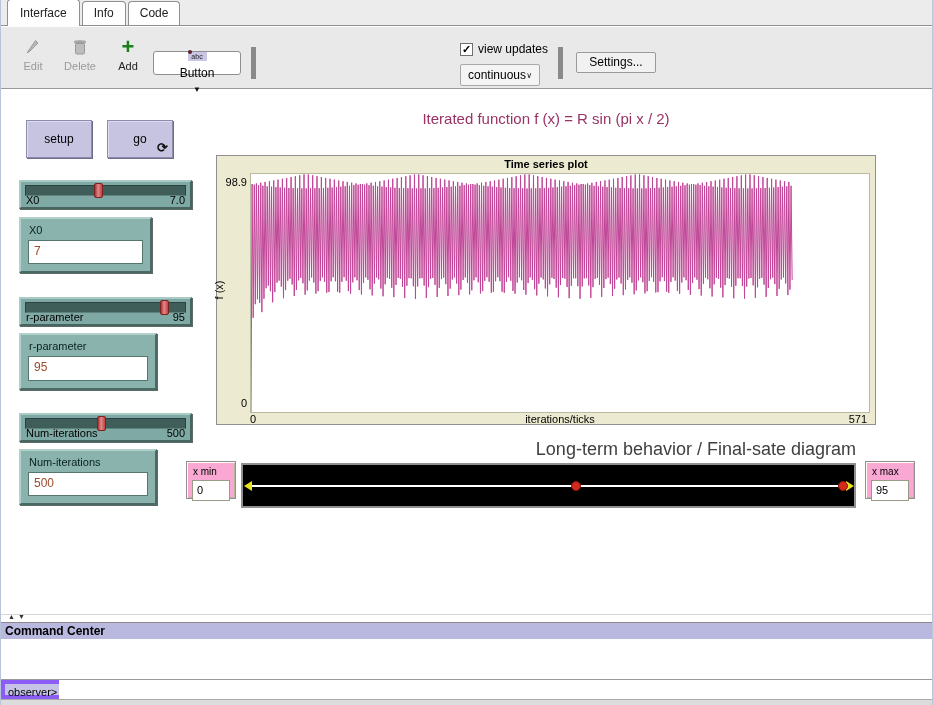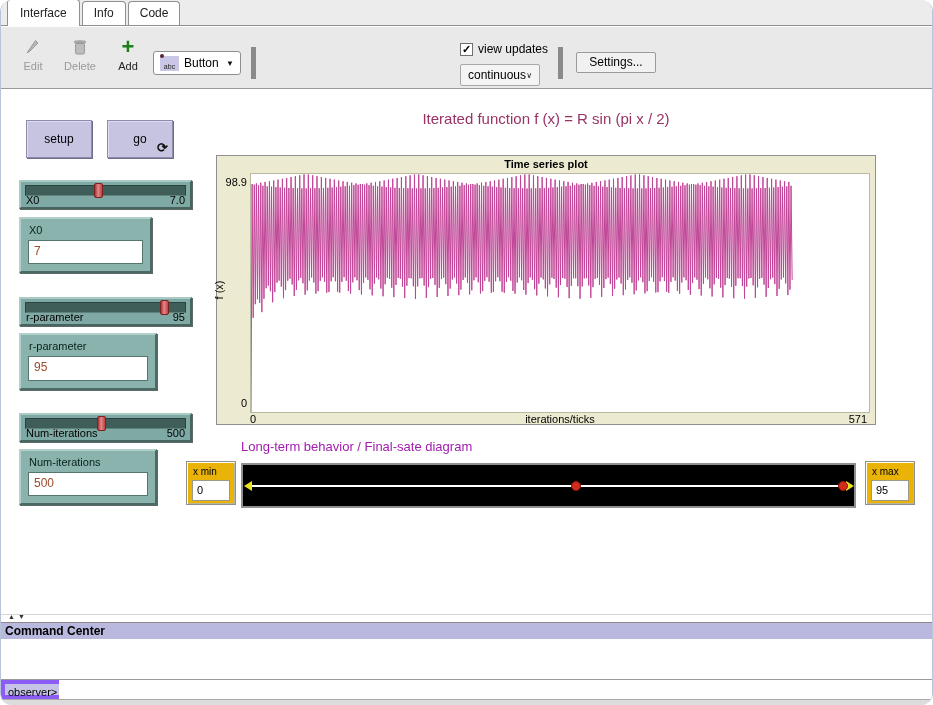--- a/index.html
+++ b/index.html
@@ -1,36 +1,36 @@
 <!DOCTYPE html>
 <html><head>
 <meta charset="utf-8">
 <style>
   * { margin:0; padding:0; box-sizing:border-box; }
   body { font-family:"Liberation Sans", sans-serif; background:#fff; }
   #app { position:relative; width:933px; height:705px; background:#ffffff; overflow:hidden;
-         border-left:1px solid #b8c4d8; border-right:1px solid #b8c4d8;border-radius:12px; }
+         border-left:1px solid #b8c4d8; border-right:1px solid #b8c4d8; }
 
   
   .tabbar { position:absolute; left:0; top:0; width:100%; height:26px; background:#ececec;
             border-bottom:1px solid #8f8f8f; display:flex; align-items:flex-end; padding-left:6px; }
   .tab { font-size:12px; padding:4px 11px 5px; border:1px solid #8f8f8f; border-bottom:none;
          border-radius:4px 4px 0 0; background:#ffffff; margin-right:2px; color:#222; position:relative; }
   .tab.selected { background:#ffffff; padding:6px 12px 6px; margin-bottom:-1px; z-index:2; }
 
   
   .toolbar { position:absolute; left:0; top:27px; width:100%; height:62px; background:#e9e9e9;
              border-bottom:1px solid #9a9a9a; }
   .tool-item { position:absolute; text-align:center; color:#222; }
   .tool-item .ticon { height:24px; display:flex; align-items:center; justify-content:center; }
   .tool-item .tlabel { font-size:11px; margin-top:1px; }
   .tool-item.disabled .tlabel { color:#9a9a9a; }
   .plus-glyph { font-size:22px; font-weight:bold; color:#1b7e1b; line-height:20px; }
   .widget-dropdown { position:absolute; left:152px; top:24px; width:88px; height:24px; background:#fff;
-                     border:1px solid #8f8f8f; border-radius:3px; display:flex; align-items:center; padding:0 6px; gap:5px; }
+                     border:1px solid #8f8f8f; border-radius:3px; display:flex; align-items:center; padding:0 6px; gap:5px;flex-direction:column; }
   .abc-chip { width:19px; height:15px; background:#c9c6e6; font-size:7px; color:#222;
               display:flex; align-items:flex-end; justify-content:center; position:relative; line-height:9px; }
   .abc-chip::before { content:""; position:absolute; left:0; top:-2px; width:4px; height:4px; background:#5a2430; border-radius:50%; }
   .widget-dropdown .wlabel { font-size:12px; flex:1; }
   .dd-arrow { font-size:8px; color:#111; }
   .vsep { position:absolute; top:20px; width:5px; height:32px; background:#8a8a8a; }
   .speed-box { position:absolute; left:268px; top:4px; width:188px; height:56px; font-size:12px; }
   .speed-box .slabel { text-align:center; }
   .speed-track { position:absolute; left:12px; right:12px; top:31px; height:3px; background:#e4e4e4;
                  border-top:1px solid #c6c6c6; border-bottom:1px solid #cccccc; }
@@ -80,22 +80,22 @@
                border:1px solid #bab99f; }
   .plot-area svg { display:block; width:100%; height:100%; }
   .ytick { position:absolute; left:0; width:30px; text-align:right; font-size:11px; color:#000; }
   .ylab { position:absolute; left:-7px; top:128px; font-size:11px; color:#000; transform:rotate(-90deg); }
   .xrow { position:absolute; left:33px; width:620px; top:257px; font-size:11px; color:#000; }
   .xrow .x0 { position:absolute; left:0; }
   .xrow .xc { position:absolute; width:100%; text-align:center; }
   .xrow .x1 { position:absolute; right:3px; }
 
   
-  .fs-label { position:absolute; left:240px; top:439px; width:615px; text-align:left; font-size:13px; color:#a21caf; }
-  .mini-monitor { position:absolute; width:50px; height:44px; background:#eab308; border:1px solid #8f8f8f;
+  .fs-label { position:absolute; left:240px; top:439px; width:615px; text-align:right; font-size:18px; color:#404040; }
+  .mini-monitor { position:absolute; width:50px; height:38px; background:#f9a8d4; border:1px solid #8f8f8f;
                   box-shadow:inset 1px 1px 0 #fffef2, inset -1px -1px 0 #b9b89e; }
   .mini-monitor .mlabel { position:absolute; left:6px; top:4px; font-size:10px; color:#000; }
   .mini-monitor .mvalue { position:absolute; left:5px; top:18px; width:38px; height:21px; background:#fff;
                           border:1px solid #9a9a86; font-size:11px; color:#000; padding:3px 0 0 4px; }
   .world-view { position:absolute; left:240px; top:463px; width:615px; height:45px; background:#000;
                 border:2px solid #909090; }
   .world-line { position:absolute; left:6px; right:7px; top:50%; height:2px; margin-top:-1px; background:#fff; }
   .arrow-left { position:absolute; left:1px; top:50%; margin-top:-5px; width:0; height:0;
                 border-top:5px solid transparent; border-bottom:5px solid transparent; border-right:8px solid #e8e21f; }
   .arrow-right { position:absolute; right:0; top:50%; margin-top:-5px; width:0; height:0;

